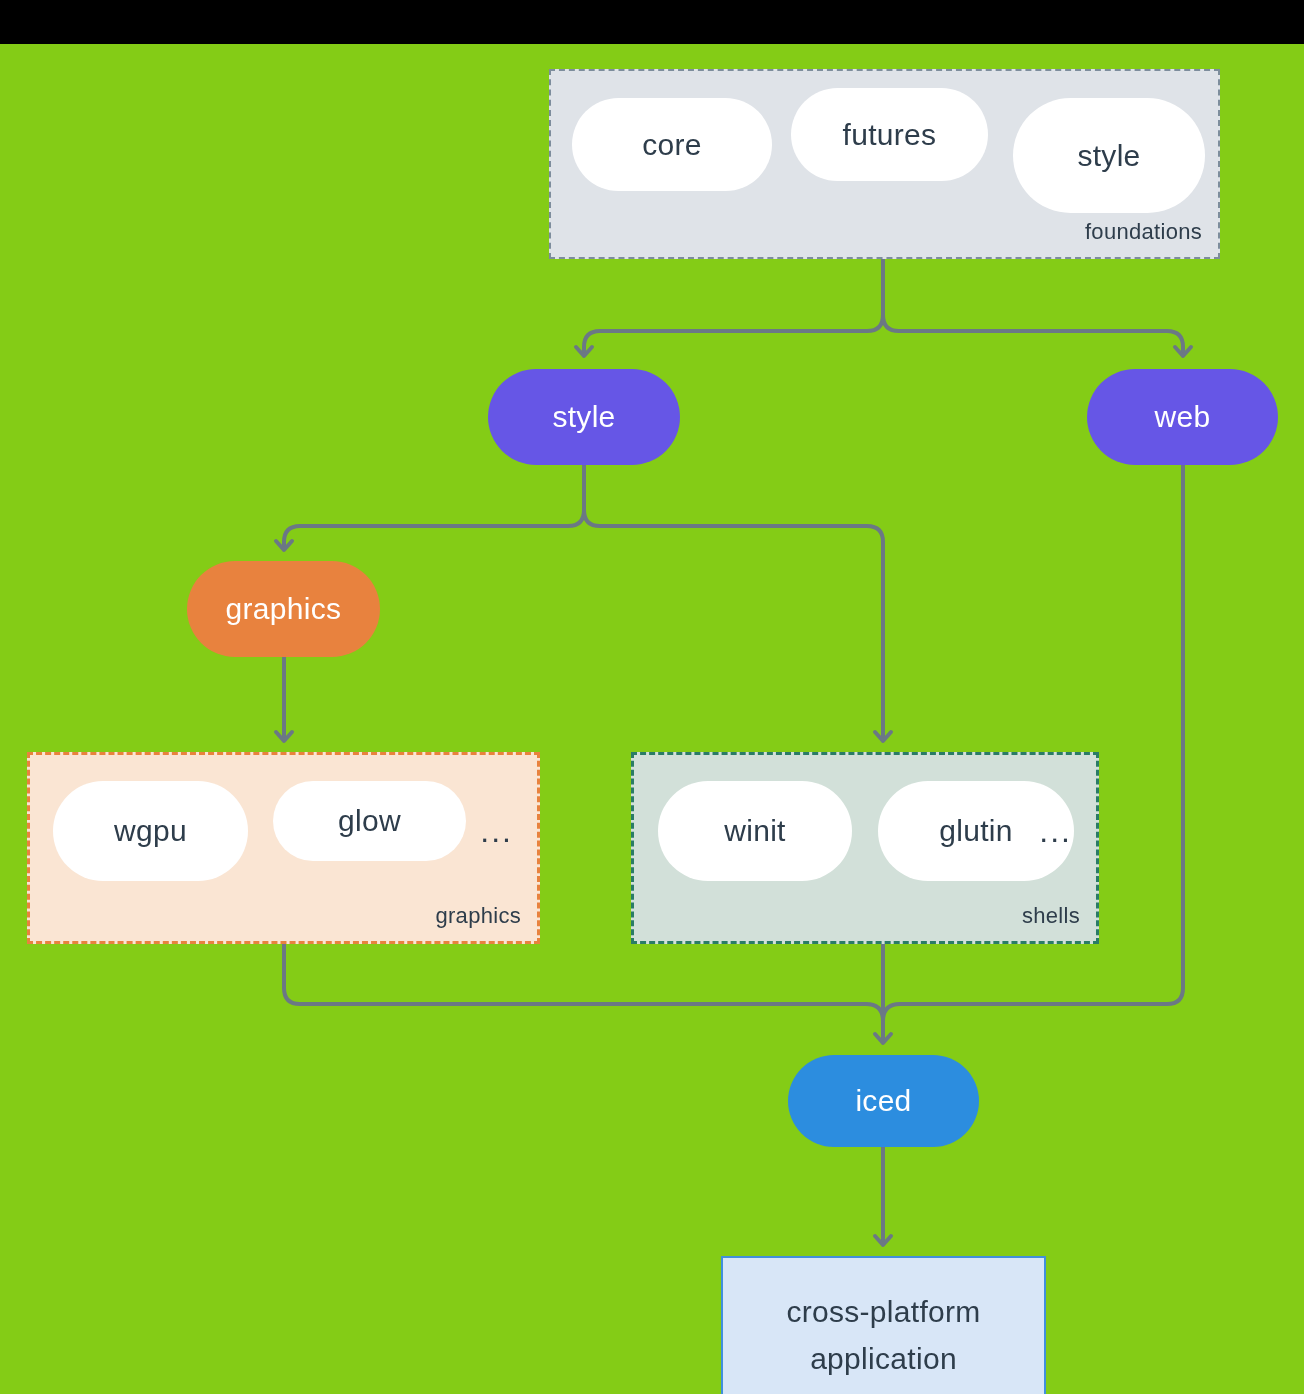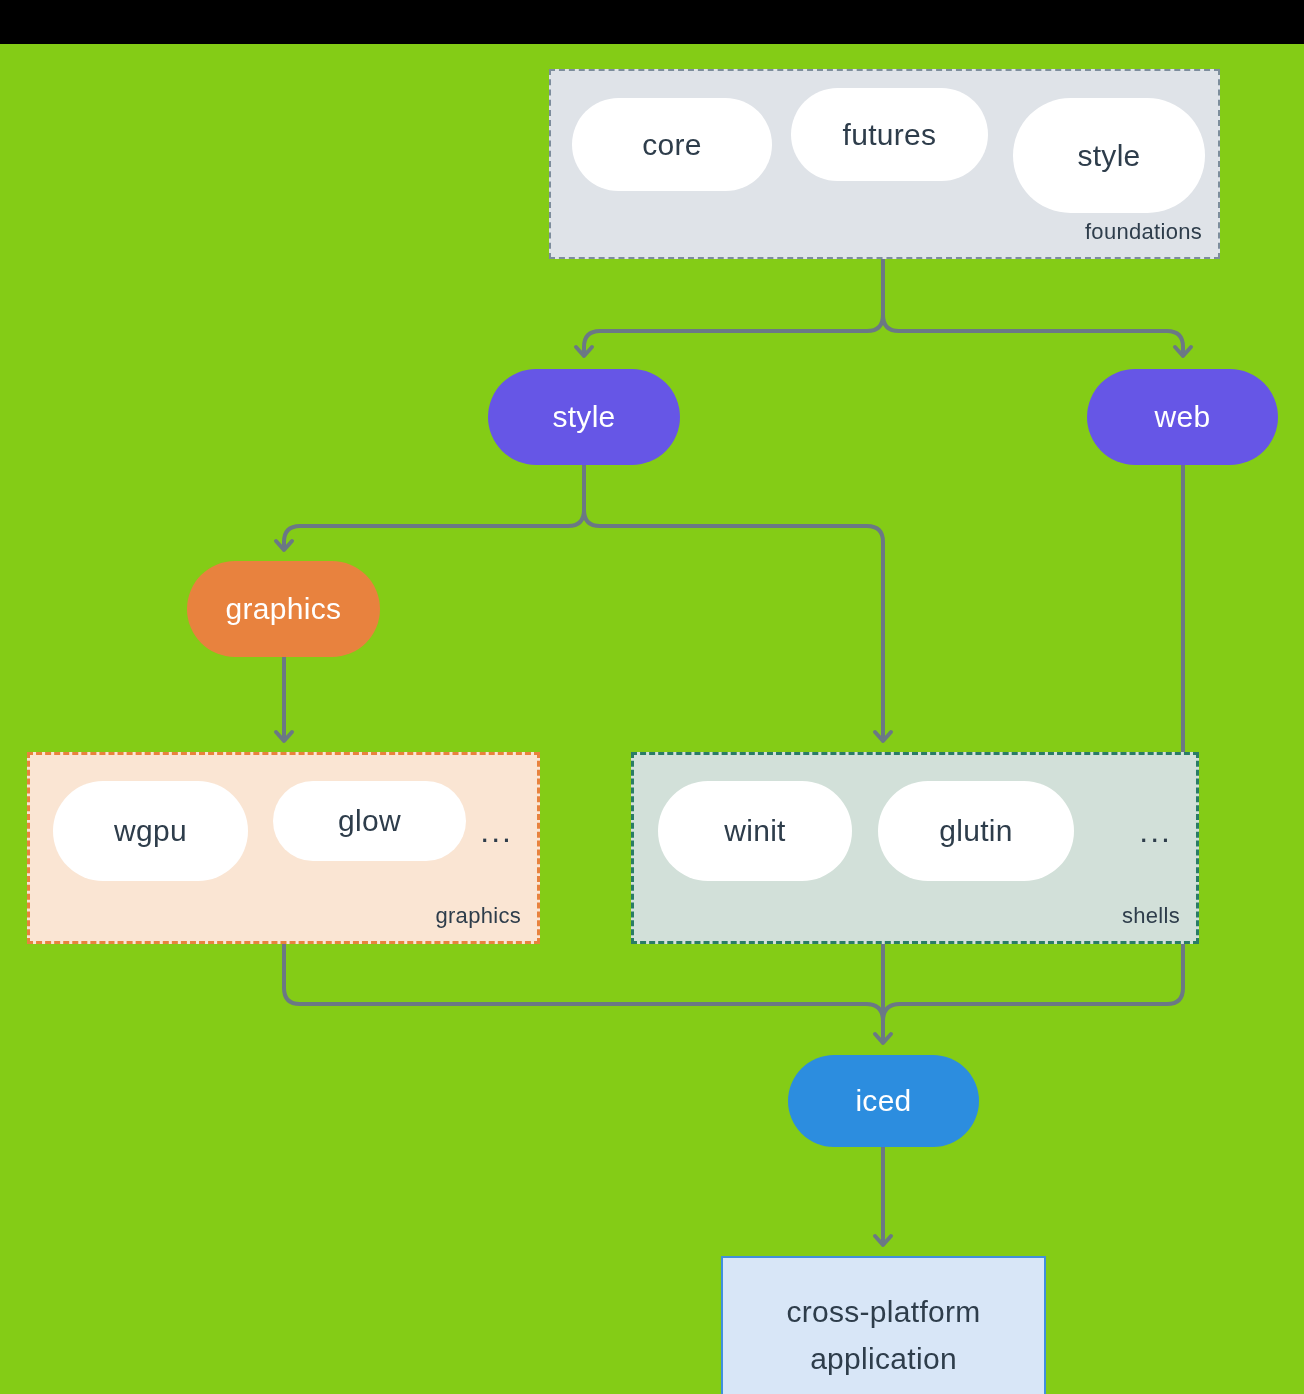--- a/index.html
+++ b/index.html
@@ -33,21 +33,21 @@
     left: 549px; top: 25px; width: 671px; height: 190px;
     background: #dfe3e8;
     border: 2px dashed #7d8d9c;
   }
   .group-renderers {
     left: 27px; top: 708px; width: 513px; height: 192px;
     background: #fae5d3;
     border: 3px dashed #e8823e;
   }
   .group-shells {
-    left: 631px; top: 708px; width: 568px; height: 192px;
+    left: 631px; top: 708px; width: 468px; height: 192px;
     background: #d2e0d9;
     border: 3px dashed #2b7c66;
   }
   .group-label {
     position: absolute;
     right: 16px;
     bottom: 12px;
     font-size: 22px;
     color: #2e3d4b;
     letter-spacing: 0.3px;

